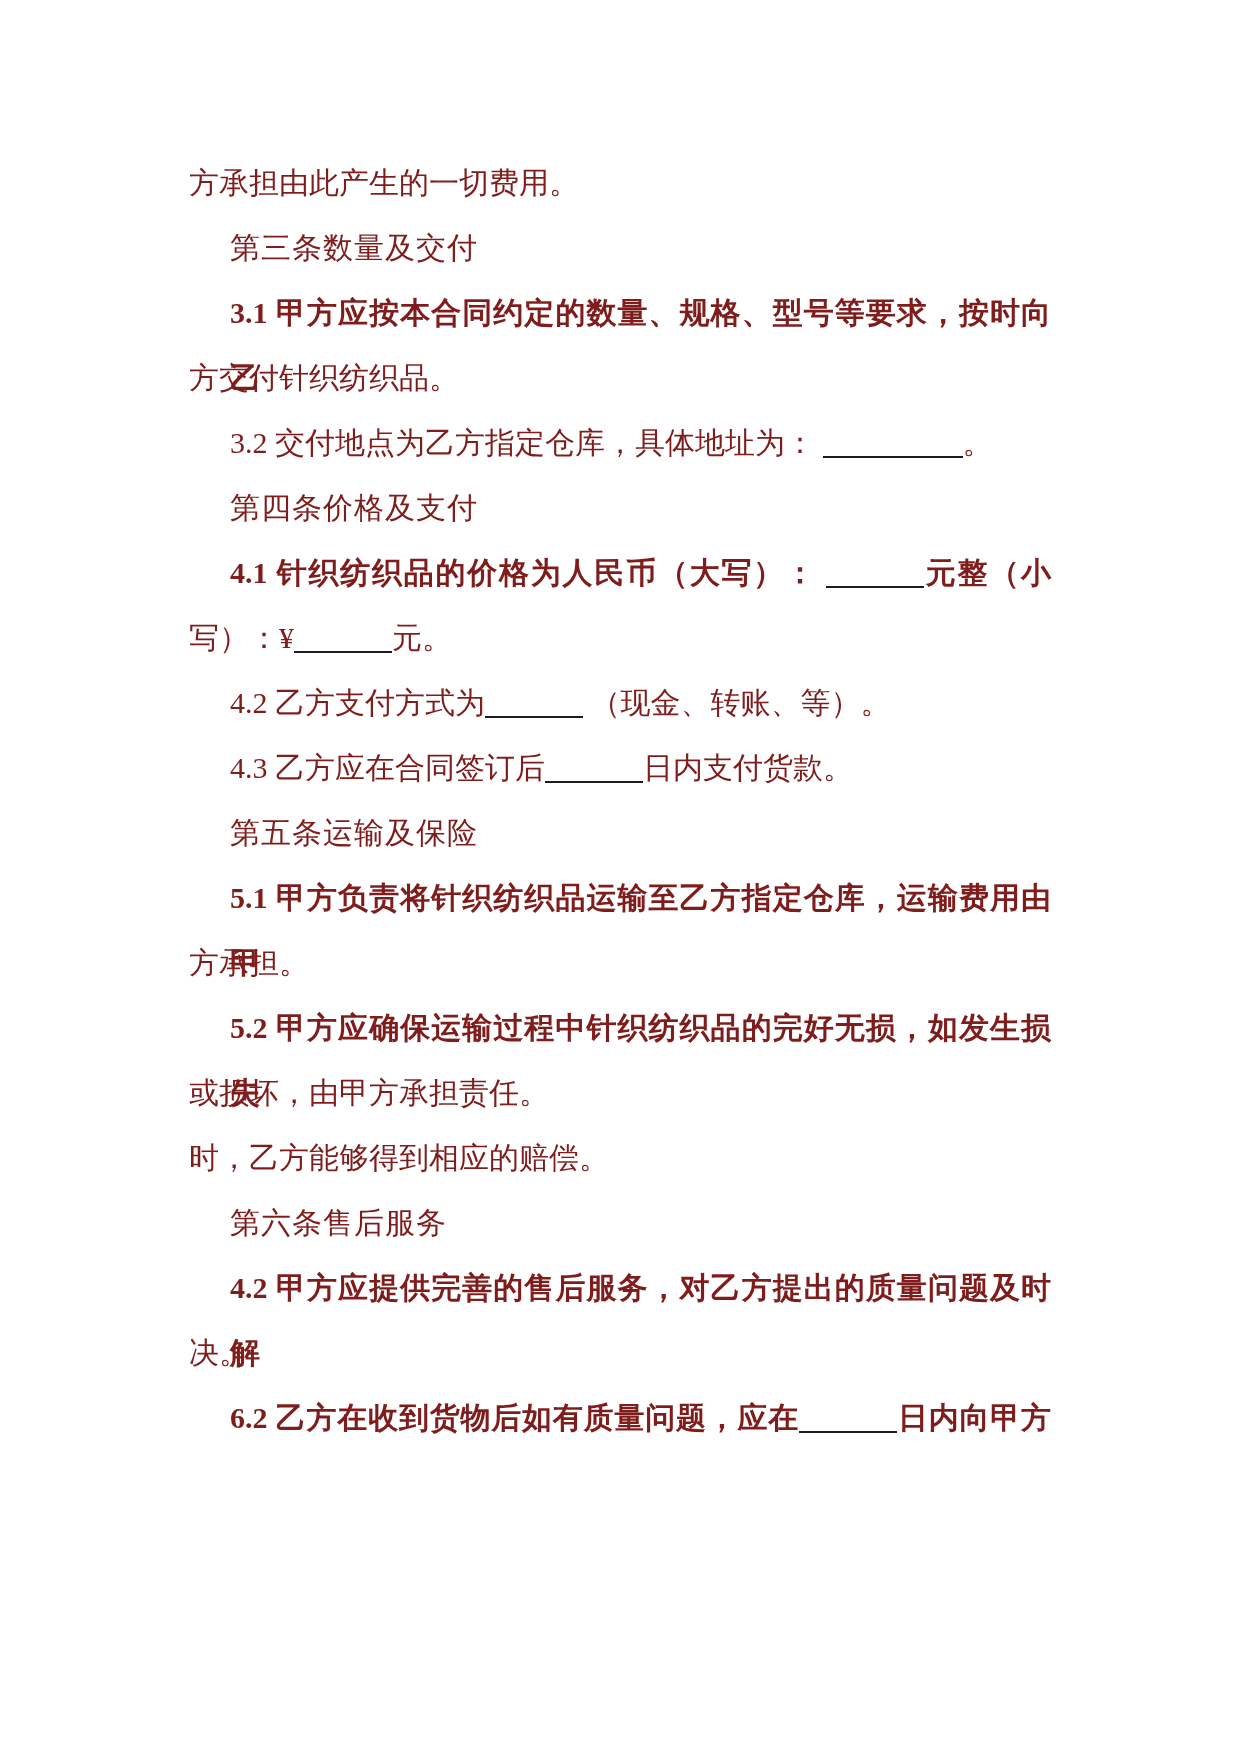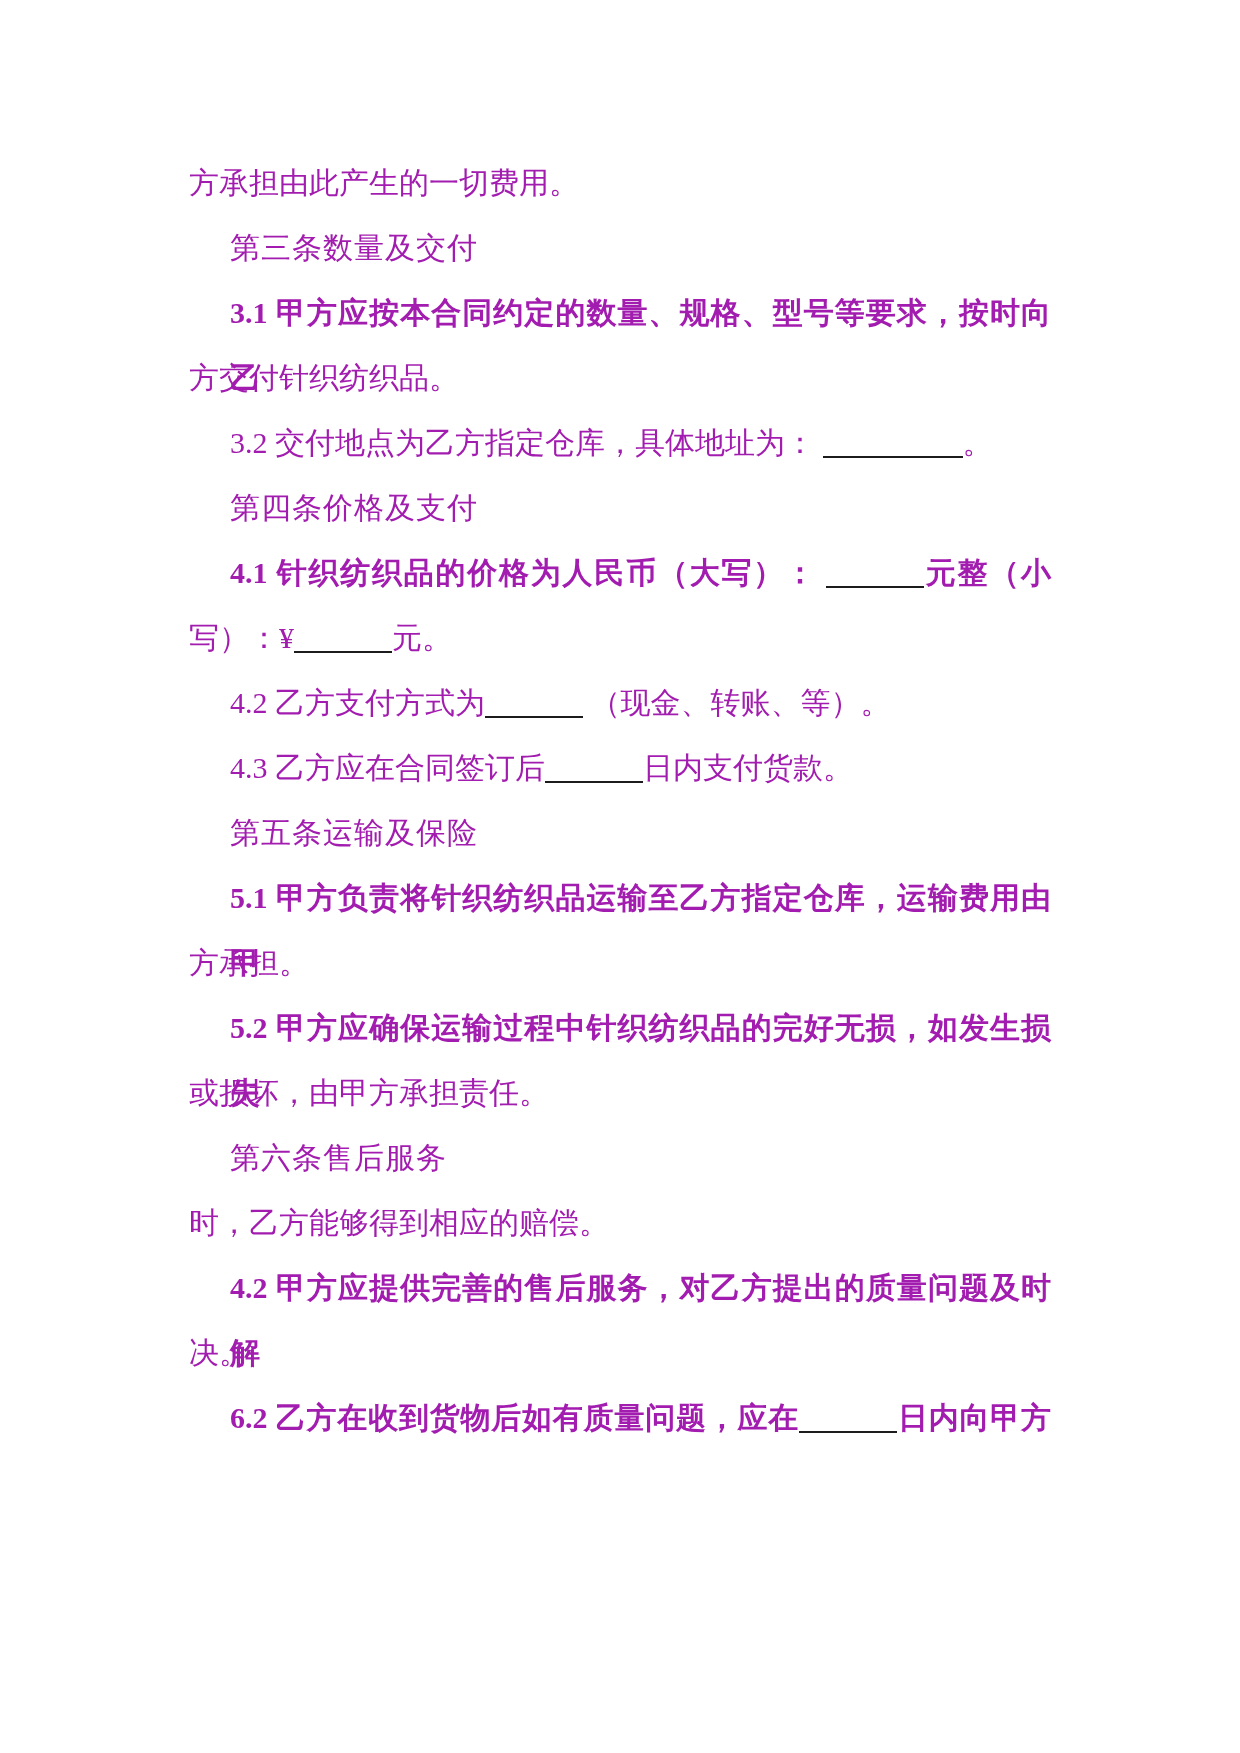--- a/index.html
+++ b/index.html
@@ -18,21 +18,21 @@
     color: #141414;
   }
   .text-area {
     position: absolute;
     left: 189px;
     top: 150px;
     width: 862px;
     font-family: "Liberation Serif", "DejaVu Serif", serif;
     font-size: 30px;
     line-height: 65px;
-    color: #a21caf;
+    color: #7f1d1d;
   }
   .line {
     height: 65px;
     white-space: nowrap;
   }
   .line.indent { padding-left: 41px; }
   .line.heading {
     font-weight: 400;
     font-family: "Liberation Sans", "DejaVu Sans", sans-serif;
     letter-spacing: 1px;
@@ -66,19 +66,19 @@
       <div class="line indent heading">第四条价格及支付</div>
       <div class="line indent fill">4.1 针织纺织品的价格为人民币（大写）： <span class="blank" style="width: 98px;"></span>元整（小</div>
       <div class="line">写）：¥<span class="blank" style="width: 98px;"></span>元。</div>
       <div class="line indent">4.2 乙方支付方式为<span class="blank" style="width: 98px;"></span> （现金、转账、等）。</div>
       <div class="line indent">4.3 乙方应在合同签订后<span class="blank" style="width: 98px;"></span>日内支付货款。</div>
       <div class="line indent heading">第五条运输及保险</div>
       <div class="line indent fill">5.1 甲方负责将针织纺织品运输至乙方指定仓库，运输费用由甲</div>
       <div class="line">方承担。</div>
       <div class="line indent fill">5.2 甲方应确保运输过程中针织纺织品的完好无损，如发生损失</div>
       <div class="line">或损坏，由甲方承担责任。</div>
+      <div class="line">时，乙方能够得到相应的赔偿。</div>
       <div class="line indent heading">第六条售后服务</div>
-      <div class="line">时，乙方能够得到相应的赔偿。</div>
       <div class="line indent fill">4.2 甲方应提供完善的售后服务，对乙方提出的质量问题及时解</div>
       <div class="line">决。</div>
       <div class="line indent fill">6.2 乙方在收到货物后如有质量问题，应在<span class="blank" style="width: 98px;"></span>日内向甲方</div>
     </div>
 </div>
 
 </body></html>

